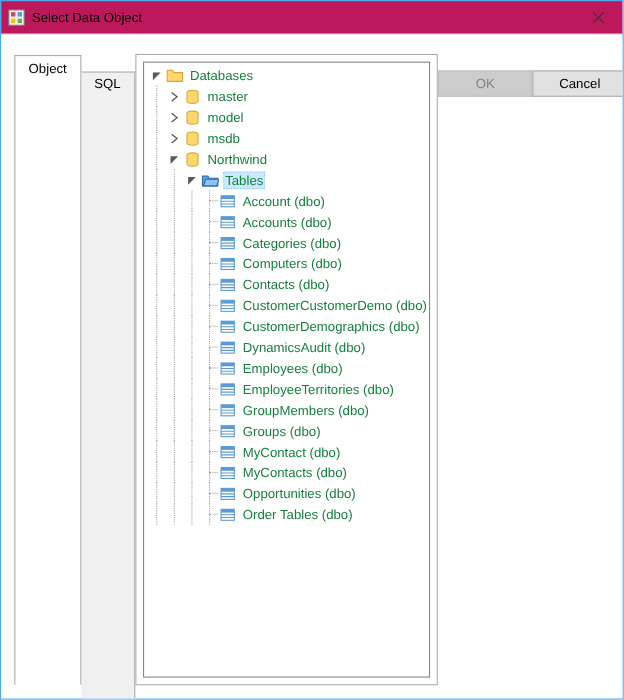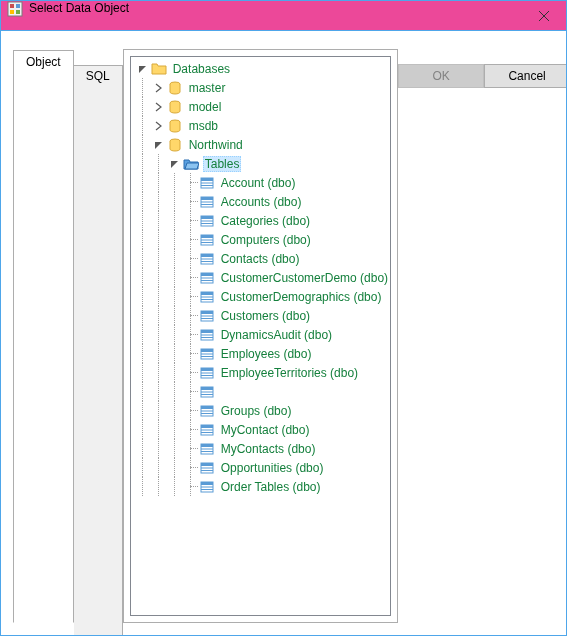--- a/index.html
+++ b/index.html
@@ -7,24 +7,24 @@
   font-family: "Segoe UI", Tahoma, sans-serif;
   font-size: 12px;
   background: #fff;
   width: 567px;
   height: 636px;
   overflow: hidden;
   border: 1px solid #4ea6ea;
 }
 .titlebar {
   height: 30px;
-  background: #ec4899;
+  background: #be185d;
   border-bottom: 1px solid #4ea6ea;
   display: flex;
-  align-items: flex-start;
+  align-items: center;
   padding-left: 6px;
 }
 .titlebar-icon {
   width: 16px; height: 16px;
   margin-right: 6px;
   display: inline-block;
 }
 .titlebar-title { flex: 1; color: #000; font-size: 12px; }
 .titlebar-close {
   width: 45px; height: 29px;
@@ -397,35 +397,20 @@
               <span class="conn"></span>
               <span class="conn branch"></span>
               <span class="node-icon">
                 <svg width="16" height="16" viewBox="0 0 16 16">
                   <rect x="2" y="3" width="12" height="10" fill="#fff" stroke="#5a9bd5"></rect>
                   <rect x="2" y="3" width="12" height="3" fill="#5a9bd5"></rect>
                   <line x1="2" y1="8" x2="14" y2="8" stroke="#5a9bd5"></line>
                   <line x1="2" y1="10.5" x2="14" y2="10.5" stroke="#5a9bd5"></line>
                 </svg>
               </span>
-              <span class="node-label">Customers (dbo)</span>
-            </div>
-            <div class="tree-node">
-              <span class="conn"></span>
-              <span class="conn"></span>
-              <span class="conn"></span>
-              <span class="conn branch"></span>
-              <span class="node-icon">
-                <svg width="16" height="16" viewBox="0 0 16 16">
-                  <rect x="2" y="3" width="12" height="10" fill="#fff" stroke="#5a9bd5"></rect>
-                  <rect x="2" y="3" width="12" height="3" fill="#5a9bd5"></rect>
-                  <line x1="2" y1="8" x2="14" y2="8" stroke="#5a9bd5"></line>
-                  <line x1="2" y1="10.5" x2="14" y2="10.5" stroke="#5a9bd5"></line>
-                </svg>
-              </span>
               <span class="node-label">DynamicsAudit (dbo)</span>
             </div>
             <div class="tree-node">
               <span class="conn"></span>
               <span class="conn"></span>
               <span class="conn"></span>
               <span class="conn branch"></span>
               <span class="node-icon">
                 <svg width="16" height="16" viewBox="0 0 16 16">
                   <rect x="2" y="3" width="12" height="10" fill="#fff" stroke="#5a9bd5"></rect>
@@ -457,20 +442,21 @@
               <span class="conn"></span>
               <span class="conn branch"></span>
               <span class="node-icon">
                 <svg width="16" height="16" viewBox="0 0 16 16">
                   <rect x="2" y="3" width="12" height="10" fill="#fff" stroke="#5a9bd5"></rect>
                   <rect x="2" y="3" width="12" height="3" fill="#5a9bd5"></rect>
                   <line x1="2" y1="8" x2="14" y2="8" stroke="#5a9bd5"></line>
                   <line x1="2" y1="10.5" x2="14" y2="10.5" stroke="#5a9bd5"></line>
                 </svg>
               </span>
+              <span class="node-label">GroupMembers (dbo)</span>
             </div>
             <div class="tree-node">
               <span class="conn"></span>
               <span class="conn"></span>
               <span class="conn"></span>
               <span class="conn branch"></span>
               <span class="node-icon">
                 <svg width="16" height="16" viewBox="0 0 16 16">
                   <rect x="2" y="3" width="12" height="10" fill="#fff" stroke="#5a9bd5"></rect>
                   <rect x="2" y="3" width="12" height="3" fill="#5a9bd5"></rect>

